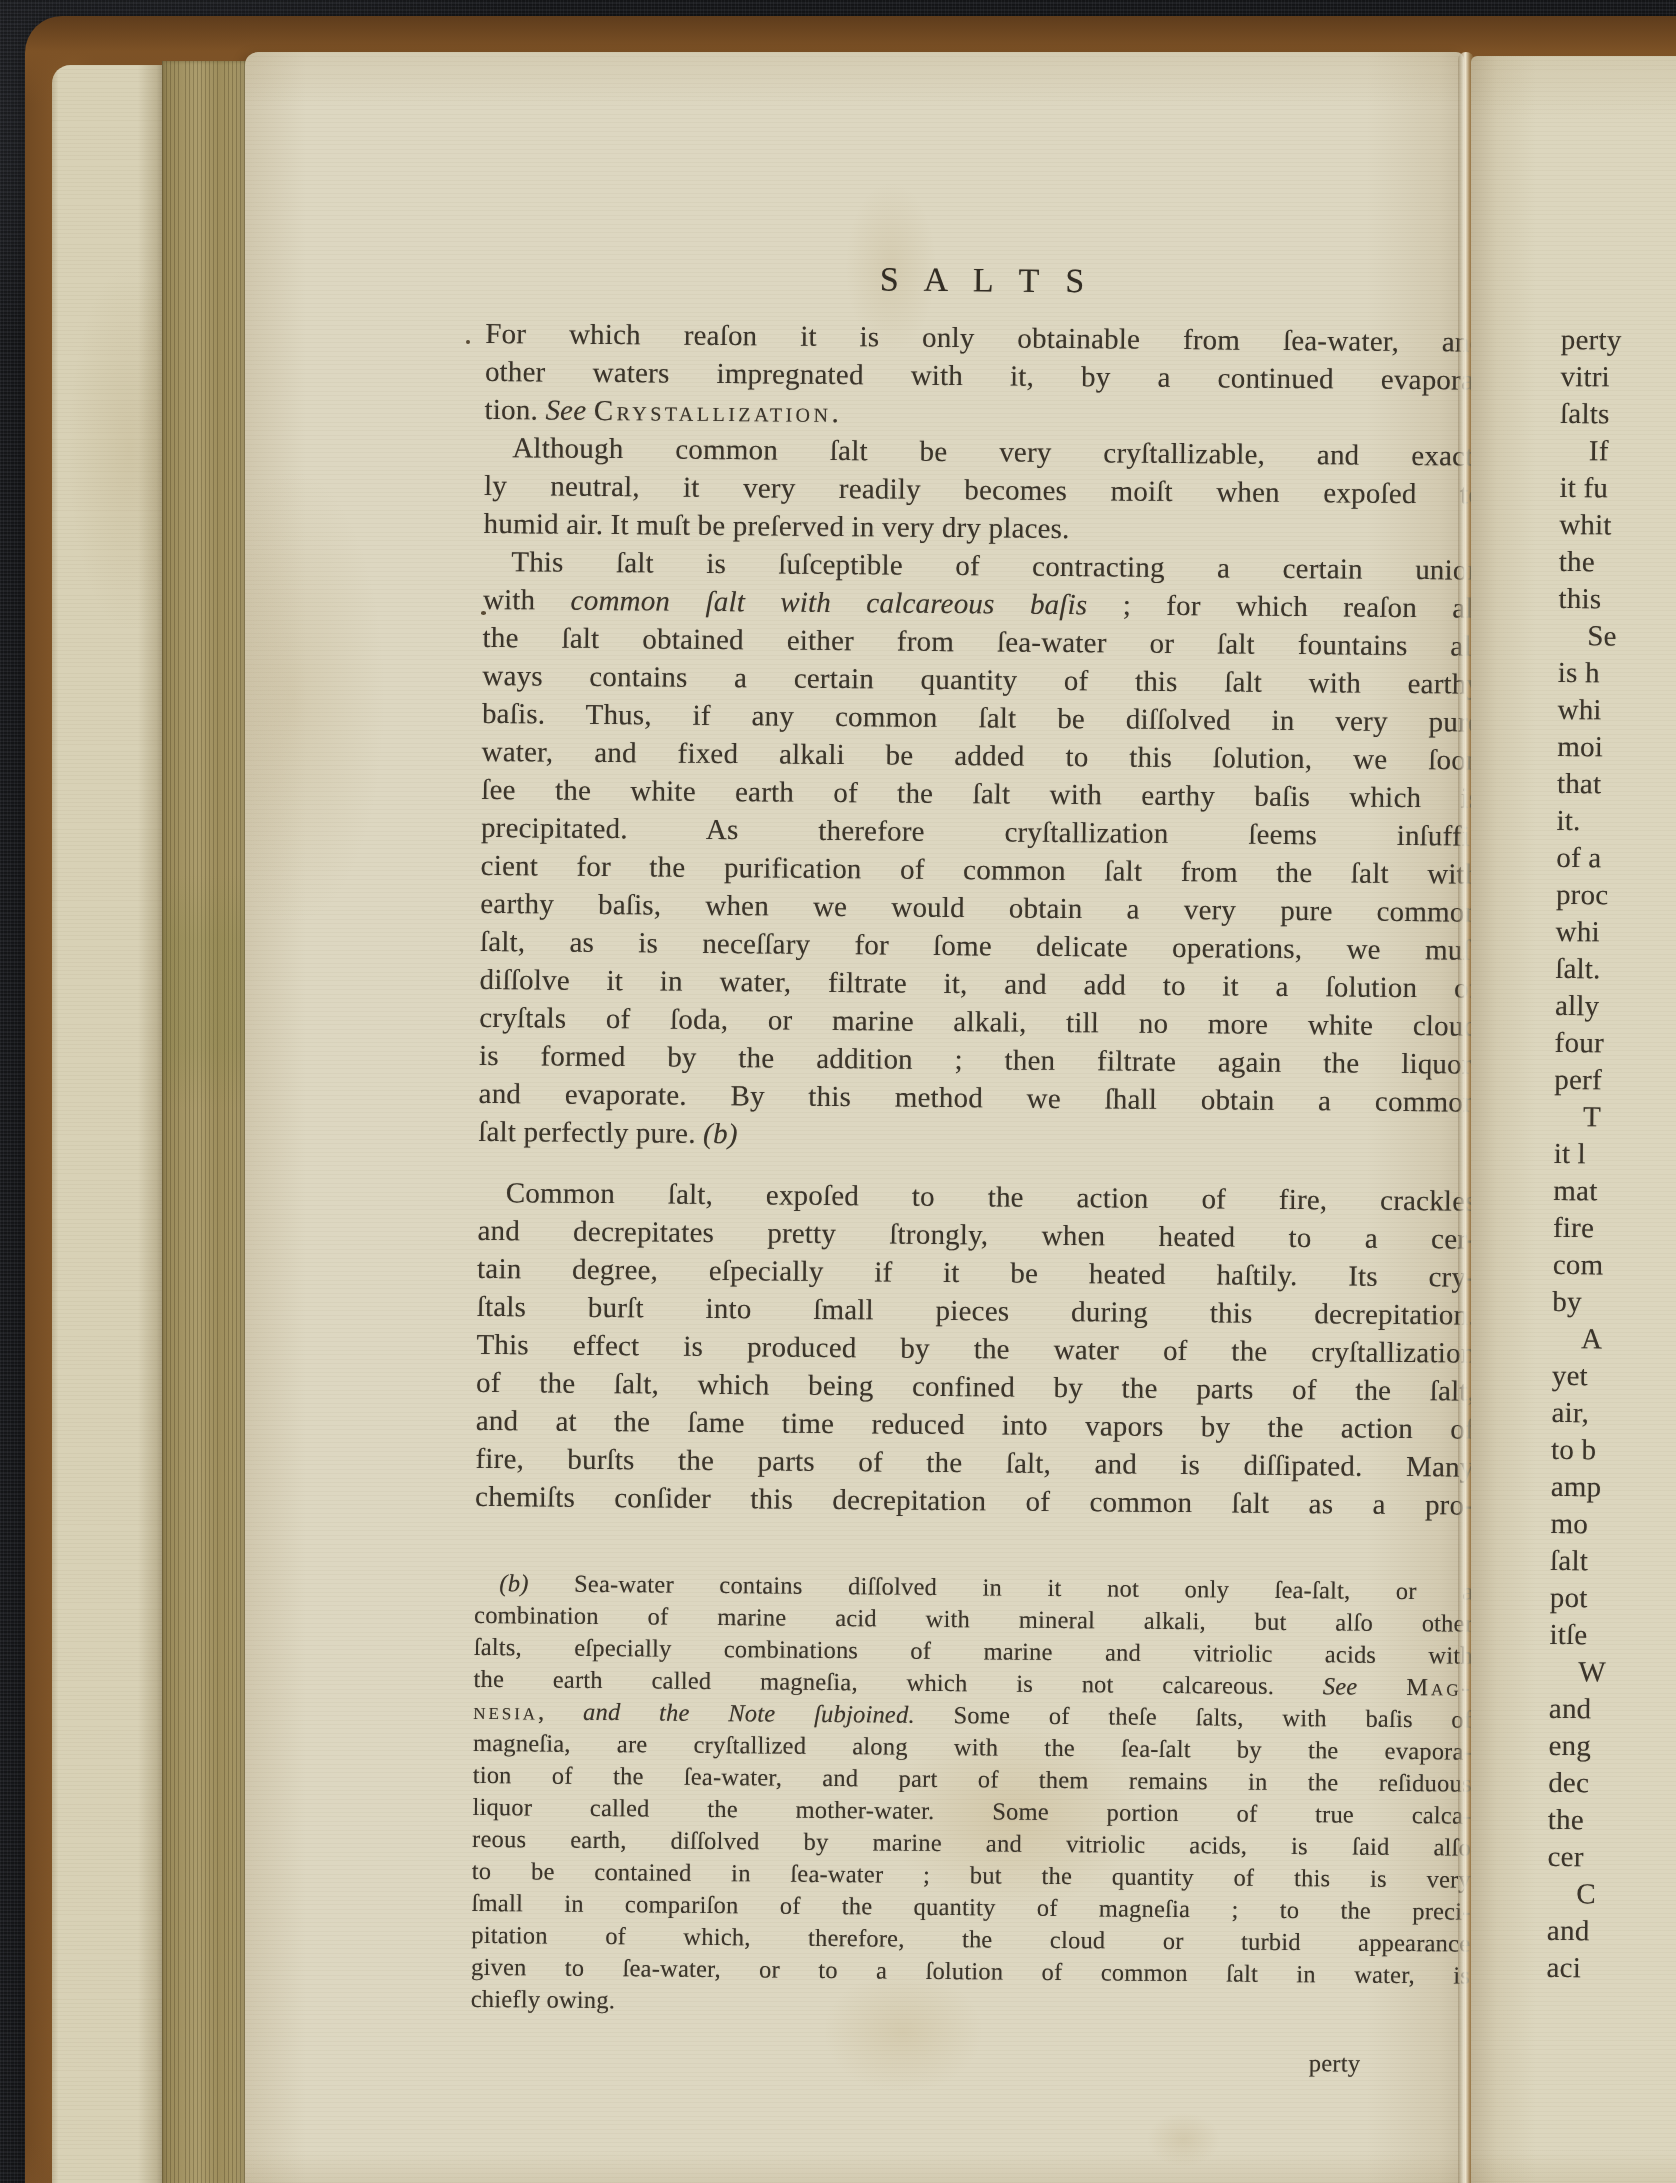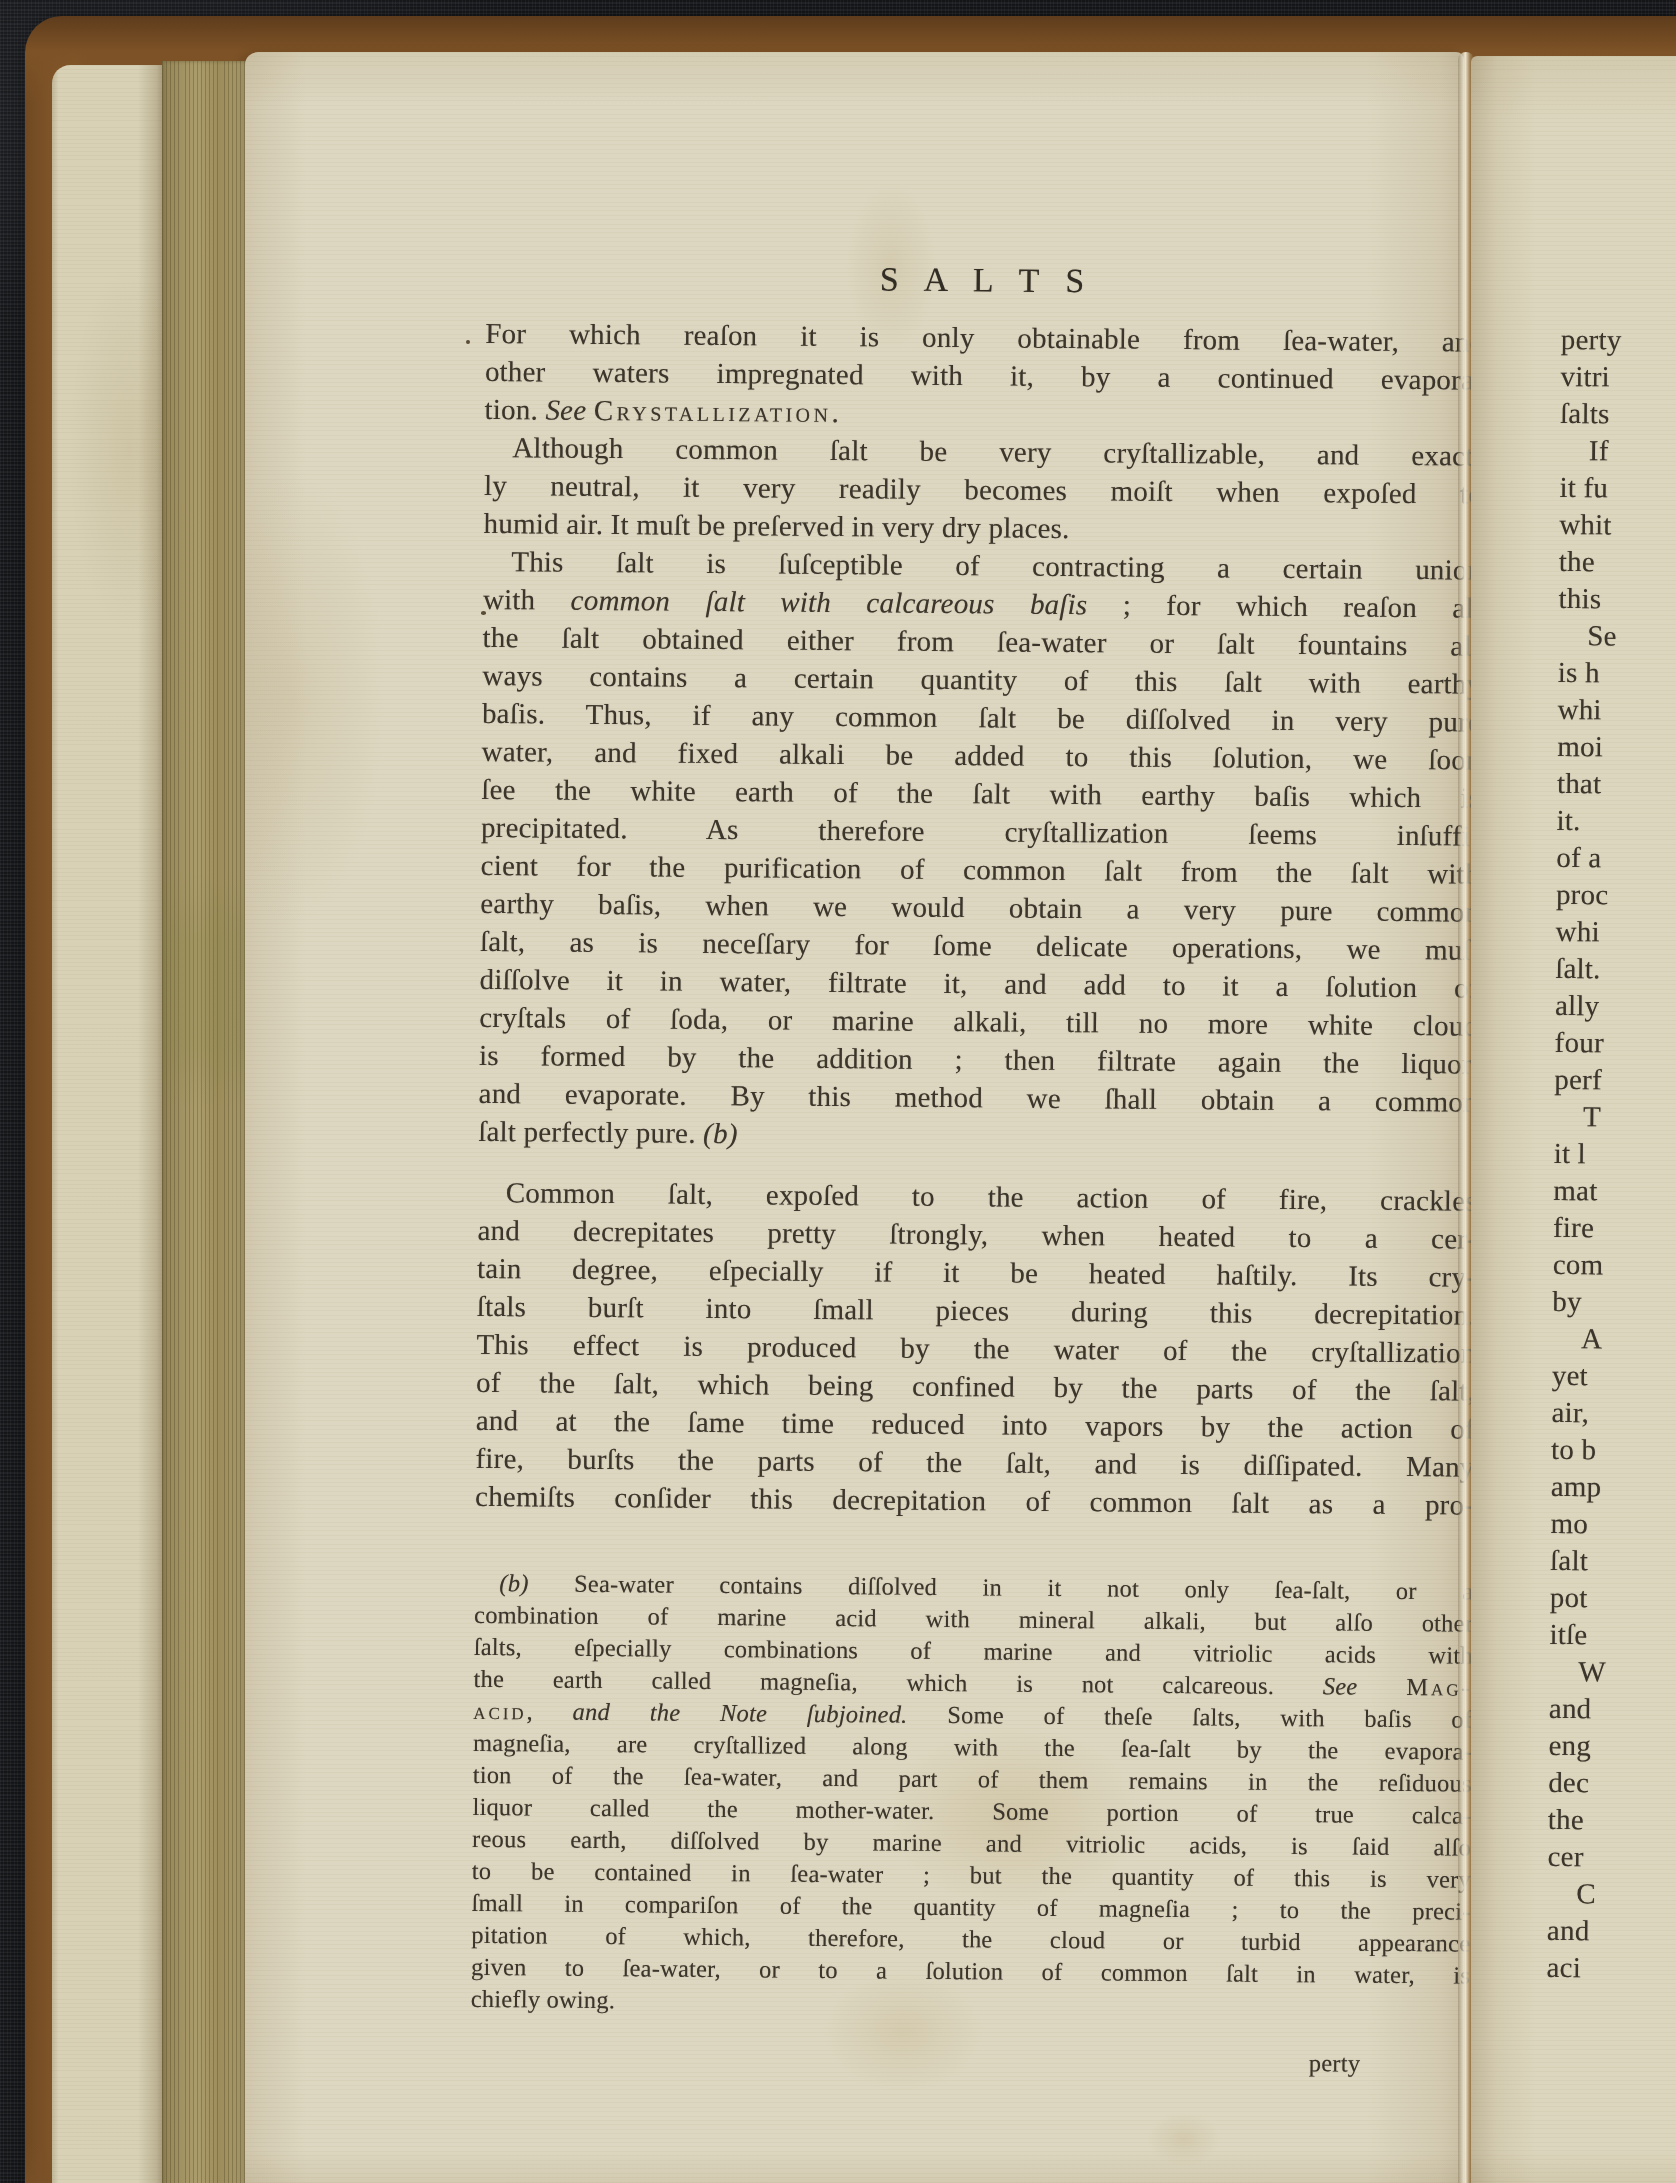--- a/index.html
+++ b/index.html
@@ -146,21 +146,21 @@
           <div class="line">and at the ſame time reduced into vapors by the action of</div>
           <div class="line">fire, burſts the parts of the ſalt, and is diſſipated.  Many</div>
           <div class="line">chemiſts conſider this decrepitation of common ſalt as a pro-</div>
         </div>
       </div>
     <div id="footnote">
         <div class="fline"><span class="it">(b)</span> Sea-water contains diſſolved in it not only ſea-ſalt, or a</div>
         <div class="fline">combination of marine acid with mineral alkali, but alſo other</div>
         <div class="fline">ſalts, eſpecially combinations of marine and vitriolic acids with</div>
         <div class="fline">the earth called magneſia, which is not calcareous.  <span class="it">See</span> <span class="sc">Mag-</span></div>
-        <div class="fline"><span class="sc">acid</span>, <span class="it">and the Note ſubjoined.</span>  Some of theſe ſalts, with baſis of</div>
+        <div class="fline"><span class="sc">nesia</span>, <span class="it">and the Note ſubjoined.</span>  Some of theſe ſalts, with baſis of</div>
         <div class="fline">magneſia, are cryſtallized along with the ſea-ſalt by the evapora-</div>
         <div class="fline">tion of the ſea-water, and part of them remains in the reſiduous</div>
         <div class="fline">liquor called the mother-water.  Some portion of true calca-</div>
         <div class="fline">reous earth, diſſolved by marine and vitriolic acids, is ſaid alſo</div>
         <div class="fline">to be contained in ſea-water ; but the quantity of this is very</div>
         <div class="fline">ſmall in compariſon of the quantity of magneſia ; to the preci-</div>
         <div class="fline">pitation of which, therefore, the cloud or turbid appearance</div>
         <div class="fline">given to ſea-water, or to a ſolution of common ſalt in water, is</div>
         <div class="fline end">chiefly owing.</div>
       </div>

